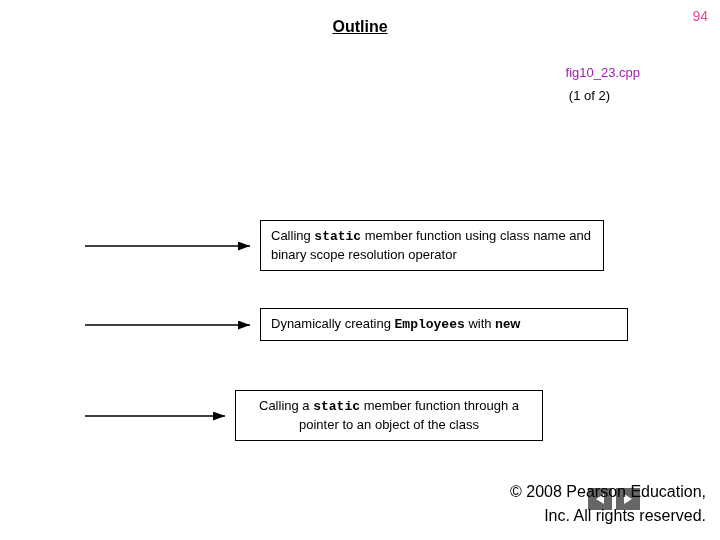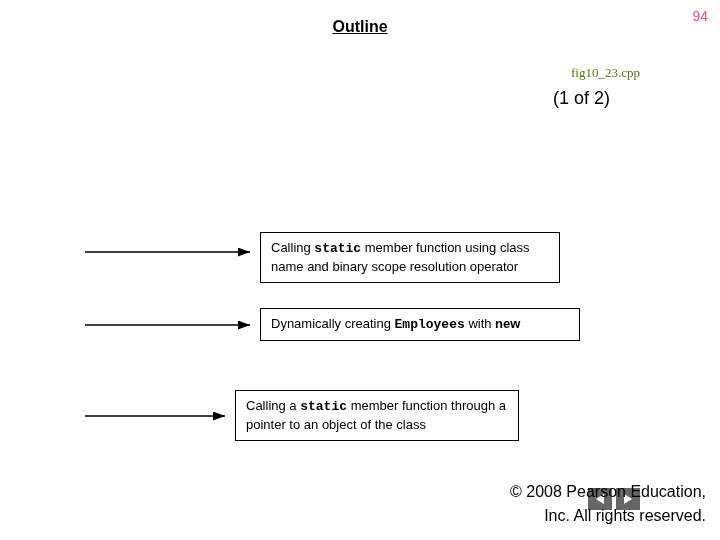--- a/index.html
+++ b/index.html
@@ -31,30 +31,30 @@
       font-weight: bold;
       text-decoration: underline;
       color: #000;
     }
 
     #subtitle {
       position: absolute;
       top: 65px;
       right: 80px;
       font-size: 13px;
-      font-family: Liberation Serif, serif;
-      color: #4d7c0f;
+      font-family: Liberation Sans, sans-serif;
+      color: #a21caf;
       text-align: right;
     }
 
     #of-label {
       position: absolute;
       top: 88px;
       right: 110px;
-      font-size: 18px;
+      font-size: 13px;
       color: #000;
     }
 
     
     .box {
       border: 1px solid #000;
       background: #fff;
       padding: 6px 10px;
       font-size: 13px;
       line-height: 1.4;
@@ -115,49 +115,49 @@
 
 <div style="position:absolute; top:220px; left:80px; display:flex; align-items:center;">
   <svg width="180" height="30">
     <defs>
       <marker id="arrowhead1" markerWidth="8" markerHeight="6" refX="8" refY="3" orient="auto">
         <polygon points="0 0, 8 3, 0 6" fill="#000"></polygon>
       </marker>
     </defs>
     <line x1="5" y1="15" x2="170" y2="15" stroke="#000" stroke-width="1.5" marker-end="url(#arrowhead1)"></line>
   </svg>
-  <div class="box" style="width:300px;margin-top:12px;">
+  <div class="box" style="width:344px;">
     Calling <span class="mono">static</span> member function using class name and binary scope resolution operator
   </div>
 </div>
 
 <div style="position:absolute; top:308px; left:80px; display:flex; align-items:center;">
   <svg width="180" height="30">
     <defs>
       <marker id="arrowhead2" markerWidth="8" markerHeight="6" refX="8" refY="3" orient="auto">
         <polygon points="0 0, 8 3, 0 6" fill="#000"></polygon>
       </marker>
     </defs>
     <line x1="5" y1="15" x2="170" y2="15" stroke="#000" stroke-width="1.5" marker-end="url(#arrowhead2)"></line>
   </svg>
-  <div class="box" style="width:320px;">
+  <div class="box" style="width:368px;">
     Dynamically creating <span class="mono">Employees</span> with <span class="bold">new</span>
   </div>
 </div>
 
 <div style="position:absolute; top:390px; left:80px; display:flex; align-items:center;">
   <svg width="155" height="30">
     <defs>
       <marker id="arrowhead3" markerWidth="8" markerHeight="6" refX="8" refY="3" orient="auto">
         <polygon points="0 0, 8 3, 0 6" fill="#000"></polygon>
       </marker>
     </defs>
     <line x1="5" y1="15" x2="145" y2="15" stroke="#000" stroke-width="1.5" marker-end="url(#arrowhead3)"></line>
   </svg>
-  <div class="box" style="width:284px;">
+  <div class="box" style="width:308px;text-align:center;">
     Calling a <span class="mono">static</span> member function through a pointer to an object of the class
   </div>
 </div>
 
 <div class="nav-buttons">
   <div class="nav-btn">
     <svg width="12" height="12" viewBox="0 0 12 12">
       <polygon points="10,1 2,6 10,11" fill="#fff"></polygon>
     </svg>
   </div>

